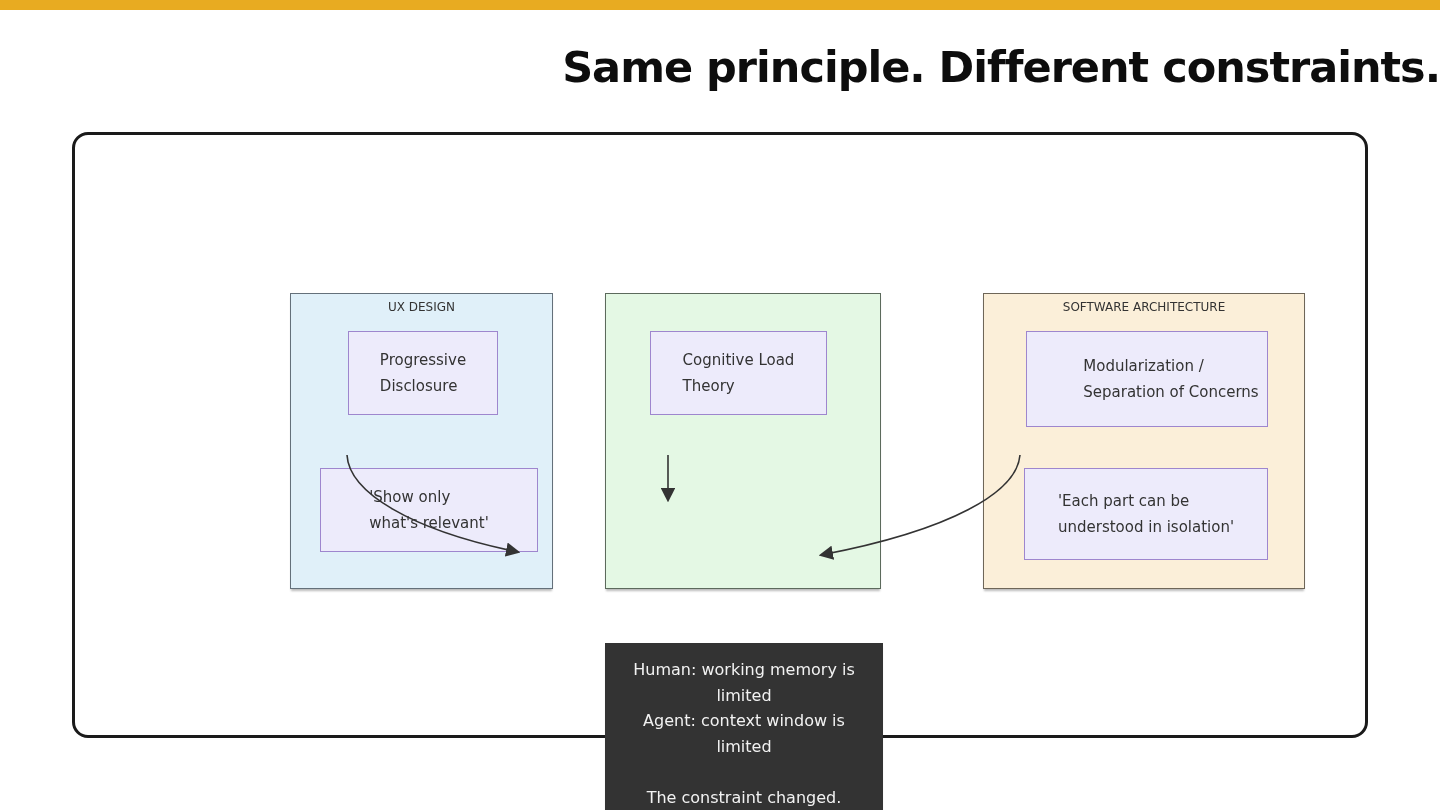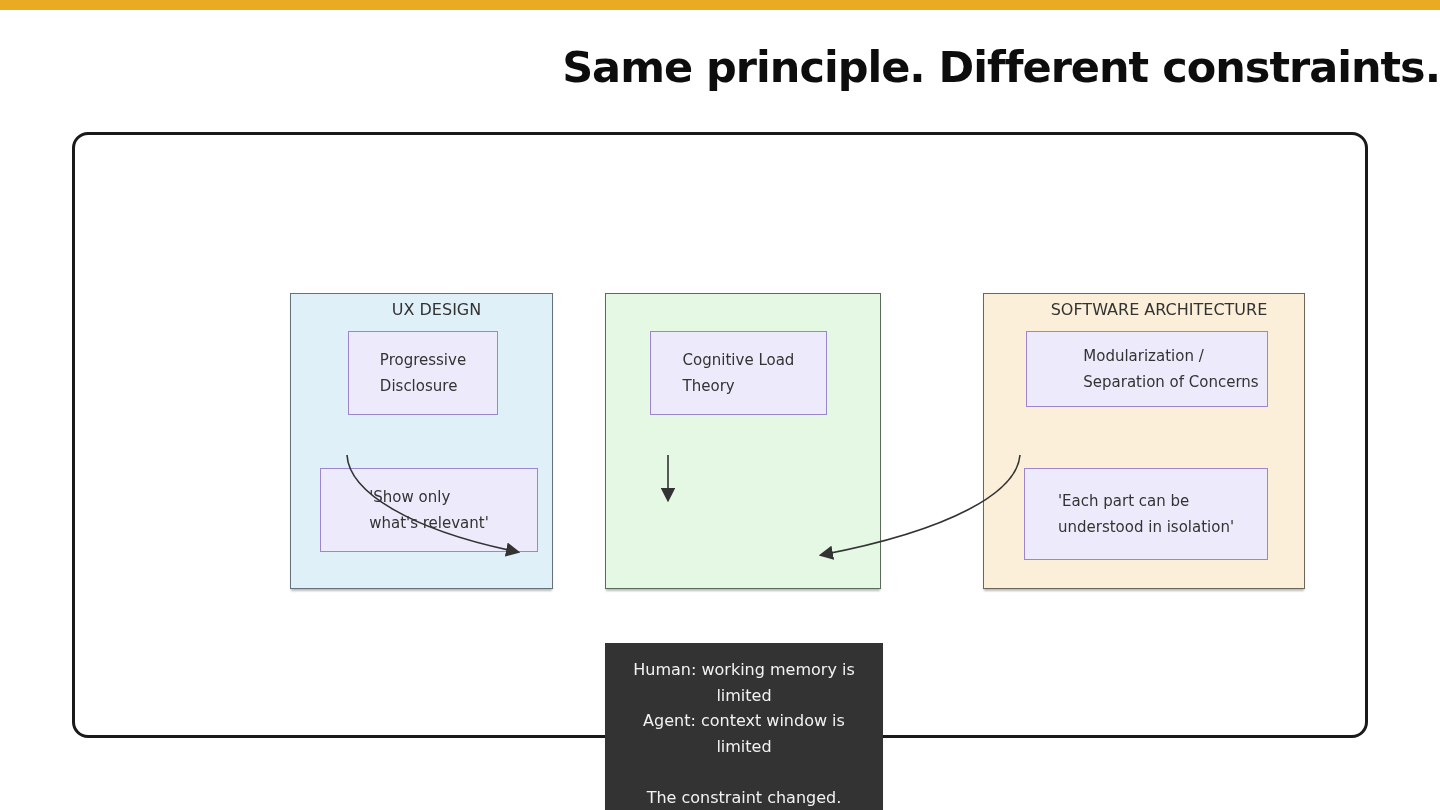--- a/index.html
+++ b/index.html
@@ -47,43 +47,42 @@
     box-shadow: 0 3px 2px -1px rgba(60,60,60,0.35);
   }
   .group-ux  { left: 215px; top: 158px; width: 263px; height: 296px; background: #E0F0F9; }
   .group-cog { left: 530px; top: 158px; width: 276px; height: 296px; background: #E4F8E4; border-color: #5c6a5c; }
   .group-sw  { left: 908px; top: 158px; width: 322px; height: 296px; background: #FBEFD9; border-color: #6e6658; }
   .group-label {
     position: absolute;
     left: 0; top: 6px;
     width: 100%;
     text-align: center;
-    font-size: 16px;
+    font-size: 12px;
     color: #333333;
-    margin-left: 15px;
   }
   .card {
     position: absolute;
     box-sizing: border-box;
     background: #EDEBFB;
     border: 1px solid #9E86CE;
     color: #333333;
     font-size: 15px;
     line-height: 26px;
     text-align: left;
     white-space: pre-line;
     display: flex;
     align-items: center;
     justify-content: center;
   }
   .card-ux1 { left: 57px; top: 37px;  width: 150px; height: 84px; }
   .card-ux2 { left: 29px; top: 174px; width: 218px; height: 84px; }
   .card-cog1 { left: 44px; top: 37px;  width: 177px; height: 84px; }
   .card-cog2 { left: 40px; top: 174px; width: 197px; height: 84px; }
-  .card-sw1 { left: 42px; top: 37px;  width: 242px; height: 76px; padding-left: 48px; }
+  .card-sw1 { left: 42px; top: 37px;  width: 242px; height: 96px; padding-left: 48px; }
   .card-sw2 { left: 40px; top: 174px; width: 244px; height: 92px; }
   .dark-box {
     position: absolute;
     left: 530px; top: 508px;
     width: 278px; height: 210px;
     box-sizing: border-box;
     background: #333333;
     color: #F2F2F2;
     font-size: 16px;
     line-height: 25.5px;

